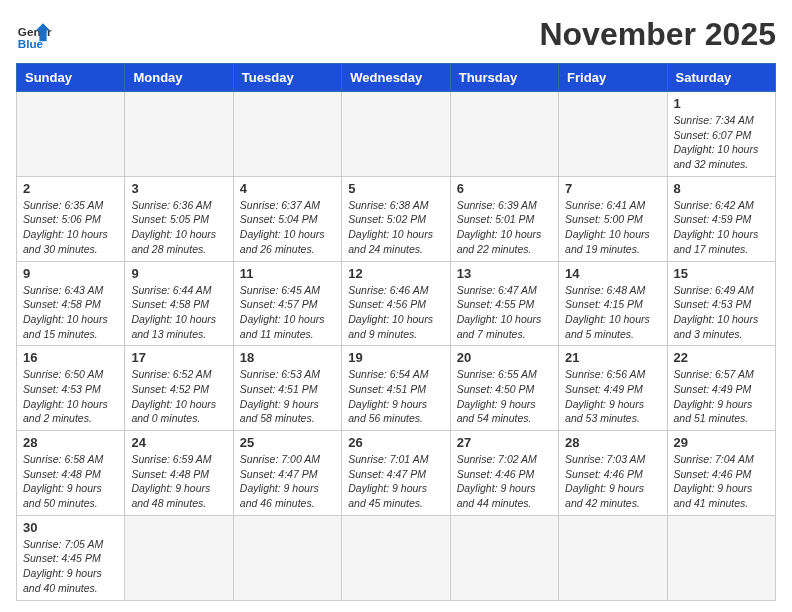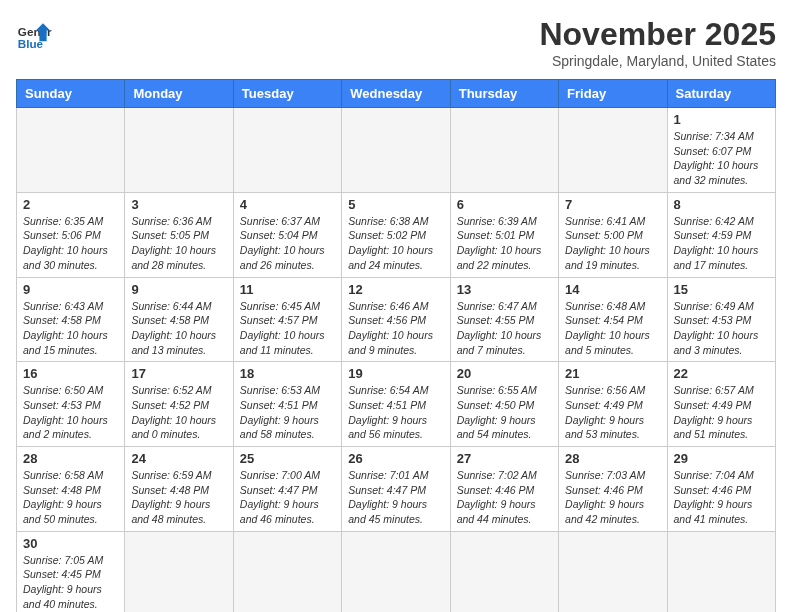--- a/index.html
+++ b/index.html
@@ -36,21 +36,21 @@
     .calendar-subtitle {
       font-size: 14px;
       color: #555;
     }
     .calendar {
       width: 100%;
       border-collapse: collapse;
       border: 1px solid #ccc;
     }
     .calendar th {
-      background-color: #3b82f6;
+      background-color: #1d4ed8;
       color: #fff;
       text-align: left;
       padding: 6px 8px;
       font-size: 13px;
       font-weight: bold;
       border: 1px solid #2e6db4;
     }
     .calendar td {
       vertical-align: top;
       padding: 4px 6px;
@@ -86,21 +86,20 @@
 <div class="header-section">
   <div class="logo">
     <svg class="logo-icon" viewBox="0 0 40 40">
       <text x="2" y="22" font-size="13" font-weight="bold" fill="#333">General</text>
       <text x="2" y="36" font-size="13" font-weight="bold" fill="#1a6fc4">Blue</text>
       <polygon points="30,8 38,16 34,16 34,28 26,28 26,16 22,16" fill="#1a6fc4"></polygon>
     </svg>
   </div>
   <div class="title-section">
     <div class="calendar-title">November 2025</div>
-    <div class="calendar-subtitle">Springdale, Maryland, United States</div>
   </div>
 </div>
 
 <table class="calendar">
   <thead>
     <tr>
     <th>Sunday</th>
         <th>Monday</th>
         <th>Tuesday</th>
         <th>Wednesday</th>
@@ -195,21 +194,21 @@
         </td>
         <td>
           <span class="day-number">13</span>
           <div class="day-info">Sunrise: 6:47 AM
 Sunset: 4:55 PM
 Daylight: 10 hours and 7 minutes.</div>
         </td>
         <td>
           <span class="day-number">14</span>
           <div class="day-info">Sunrise: 6:48 AM
-Sunset: 4:54 PM
+Sunset: 4:15 PM
 Daylight: 10 hours and 5 minutes.</div>
         </td>
         <td>
           <span class="day-number">15</span>
           <div class="day-info">Sunrise: 6:49 AM
 Sunset: 4:53 PM
 Daylight: 10 hours and 3 minutes.</div>
         </td>
       </tr>
       <tr>

